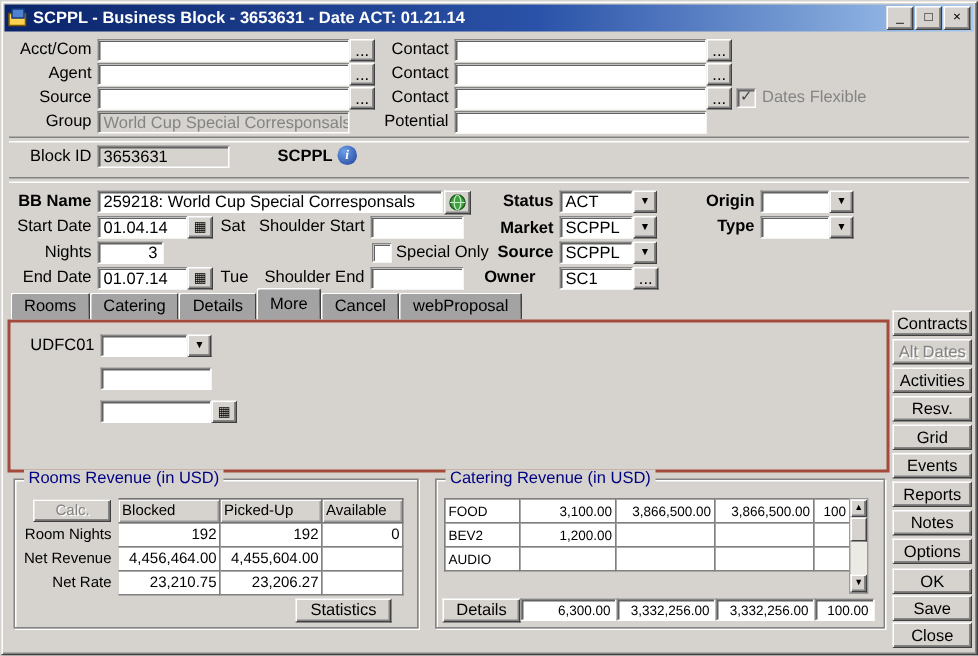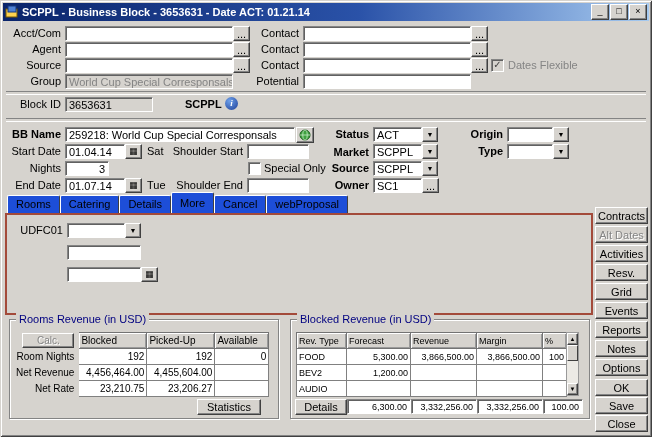--- a/index.html
+++ b/index.html
@@ -33,21 +33,21 @@
   .icon9{font-size:9px;line-height:9px;}
   .hr{position:absolute;left:3px;width:640px;height:2px;border-top:1px solid #848484;border-bottom:1px solid #fff;}
   .cb{position:absolute;width:13px;height:13px;background:#fff;border:1px solid;border-color:#848484 #fff #fff #848484;
        box-shadow:inset 1px 1px 0 #616161;display:flex;align-items:center;justify-content:center;box-sizing:border-box;}
   .cb.gray{background:#d6d3ce;}
   .cb span{font-size:10px;line-height:10px;color:#444;margin-top:-1px;}
   .info{position:absolute;width:13px;height:13px;border-radius:50%;
        background:radial-gradient(circle at 35% 30%,#6ea0ea,#1d3f97);color:#fff;text-align:center;line-height:13px;
        font-size:9px;font-weight:bold;font-style:italic;font-family:"Liberation Serif",serif;cursor:pointer;}
   .tabs{position:absolute;left:4px;top:175px;height:17px;display:flex;align-items:flex-end;z-index:2;}
-  .tab{height:17px;line-height:17px;padding:0 8px;background:#1d4ed8;border:1px solid;
+  .tab{height:17px;line-height:17px;padding:0 8px;background:#a3a3a3;border:1px solid;
        border-color:#fff #404040 #d6d3ce #fff;border-bottom:none;border-radius:2px 2px 0 0;font-size:11px;cursor:pointer;}
   .tab.active{height:20px;line-height:20px;margin-top:-3px;z-index:3;}
   .tabpage{position:absolute;left:2px;top:192px;width:588px;height:102px;border:2px solid #a34a3a;background:#d6d3ce;box-sizing:border-box;}
   .grp{position:absolute;border:1px solid #848484;box-shadow:inset 1px 1px 0 #fff,1px 1px 0 #fff;box-sizing:border-box;}
   .grp-title{position:absolute;top:-7px;left:6px;height:13px;line-height:13px;background:#d6d3ce;padding:0 3px;
        font-size:11px;color:#000080;white-space:nowrap;}
   .dg{border-collapse:collapse;table-layout:fixed;}
   .dg td{height:15px;padding:0 2px;white-space:nowrap;overflow:hidden;font-size:10px;}
   .dg .hd{background:#d6d3ce;border:1px solid #737373;box-shadow:inset 1px 1px 0 #fff,inset -1px -1px 0 #9a9a9a;}
   .dg .c{background:#fff;border:1px solid #808080;margin-left:36px;}
@@ -180,21 +180,21 @@
       </button>
 
     <span class="lbl r" style="left:0;top:157px;width:58px">End Date</span>
     <div class="fld" style="left:62px;top:157px;width:60px">01.07.14</div>
     <button class="btn abs icon9" style="left:122px;top:157px;width:17px;height:15px">
         <span>▦</span>
       </button>
     <span class="lbl" style="left:144px;top:157px;width:28px">Tue</span>
     <span class="lbl r" style="left:158px;top:157px;width:82px">Shoulder End</span>
     <div class="fld" style="left:244px;top:157px;width:62px"></div>
-    <span class="lbl r b" style="left:300px;top:157px;width:66px">Owner</span>
+    <span class="lbl r b" style="left:288px;top:157px;width:66px">Owner</span>
     <div class="fld" style="left:370px;top:157px;width:49px">SC1</div>
     <button class="btn abs" style="left:419px;top:157px;width:17px;height:15px">
         <span>...</span>
       </button>
 
     <div class="tabs">
       <div class="tab">Rooms</div>
       <div class="tab">Catering</div>
       <div class="tab">Details</div>
       <div class="tab active">More</div>
@@ -250,40 +250,33 @@
           <td class="num">23,210.75</td>
           <td class="num">23,206.27</td>
           <td class="num"></td>
         </tr>
       </tbody>
         </table>
       <button class="btn abs" style="left:187px;top:79px;width:64px;height:16px">Statistics</button>
     </div>
 
     <div class="grp" style="left:287px;top:298px;width:300px;height:100px">
-      <span class="grp-title">Blocked Revenue (in  USD)</span>
+      <span class="grp-title">Catering Revenue (in  USD)</span>
       <table class="dg dg9" style="position:absolute;left:5px;top:12px">
         <colgroup>
             <col style="width:50px">
             <col style="width:64px">
             <col style="width:66px">
             <col style="width:66px">
             <col style="width:24px">
           </colgroup>
         <tbody>
-            <tr>
-          <td class="hd">Rev. Type</td>
-          <td class="hd">Forecast</td>
-          <td class="hd">Revenue</td>
-          <td class="hd">Margin</td>
-          <td class="hd">%</td>
-        </tr>
         <tr>
           <td class="c">FOOD</td>
-          <td class="num">5,300.00</td>
+          <td class="num">3,100.00</td>
           <td class="num">3,866,500.00</td>
           <td class="num">3,866,500.00</td>
           <td class="num">100</td>
         </tr>
         <tr>
           <td class="c">BEV2</td>
           <td class="num">1,200.00</td>
           <td class="num"></td>
           <td class="num"></td>
           <td class="num"></td>

